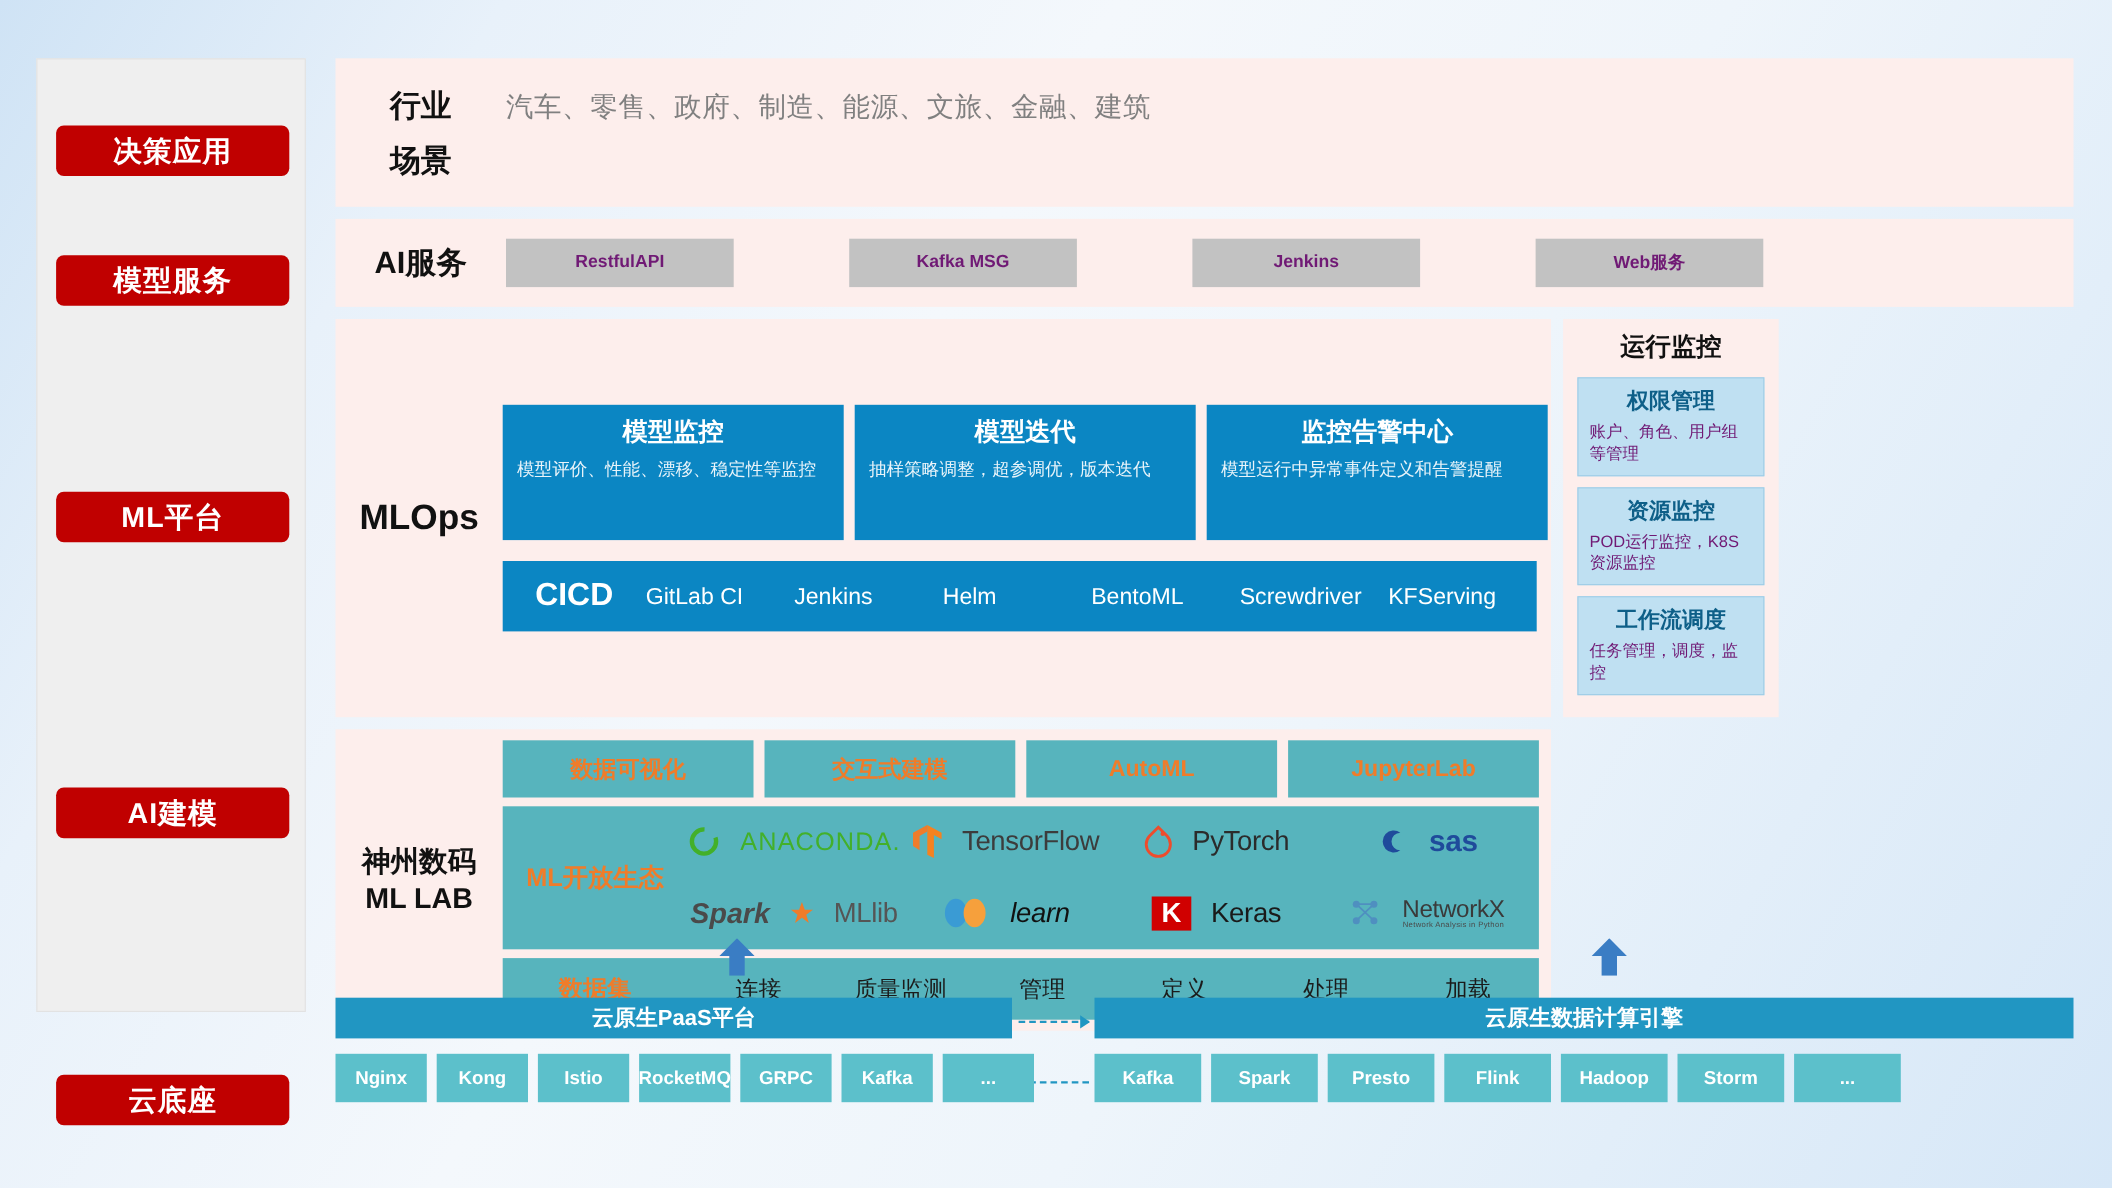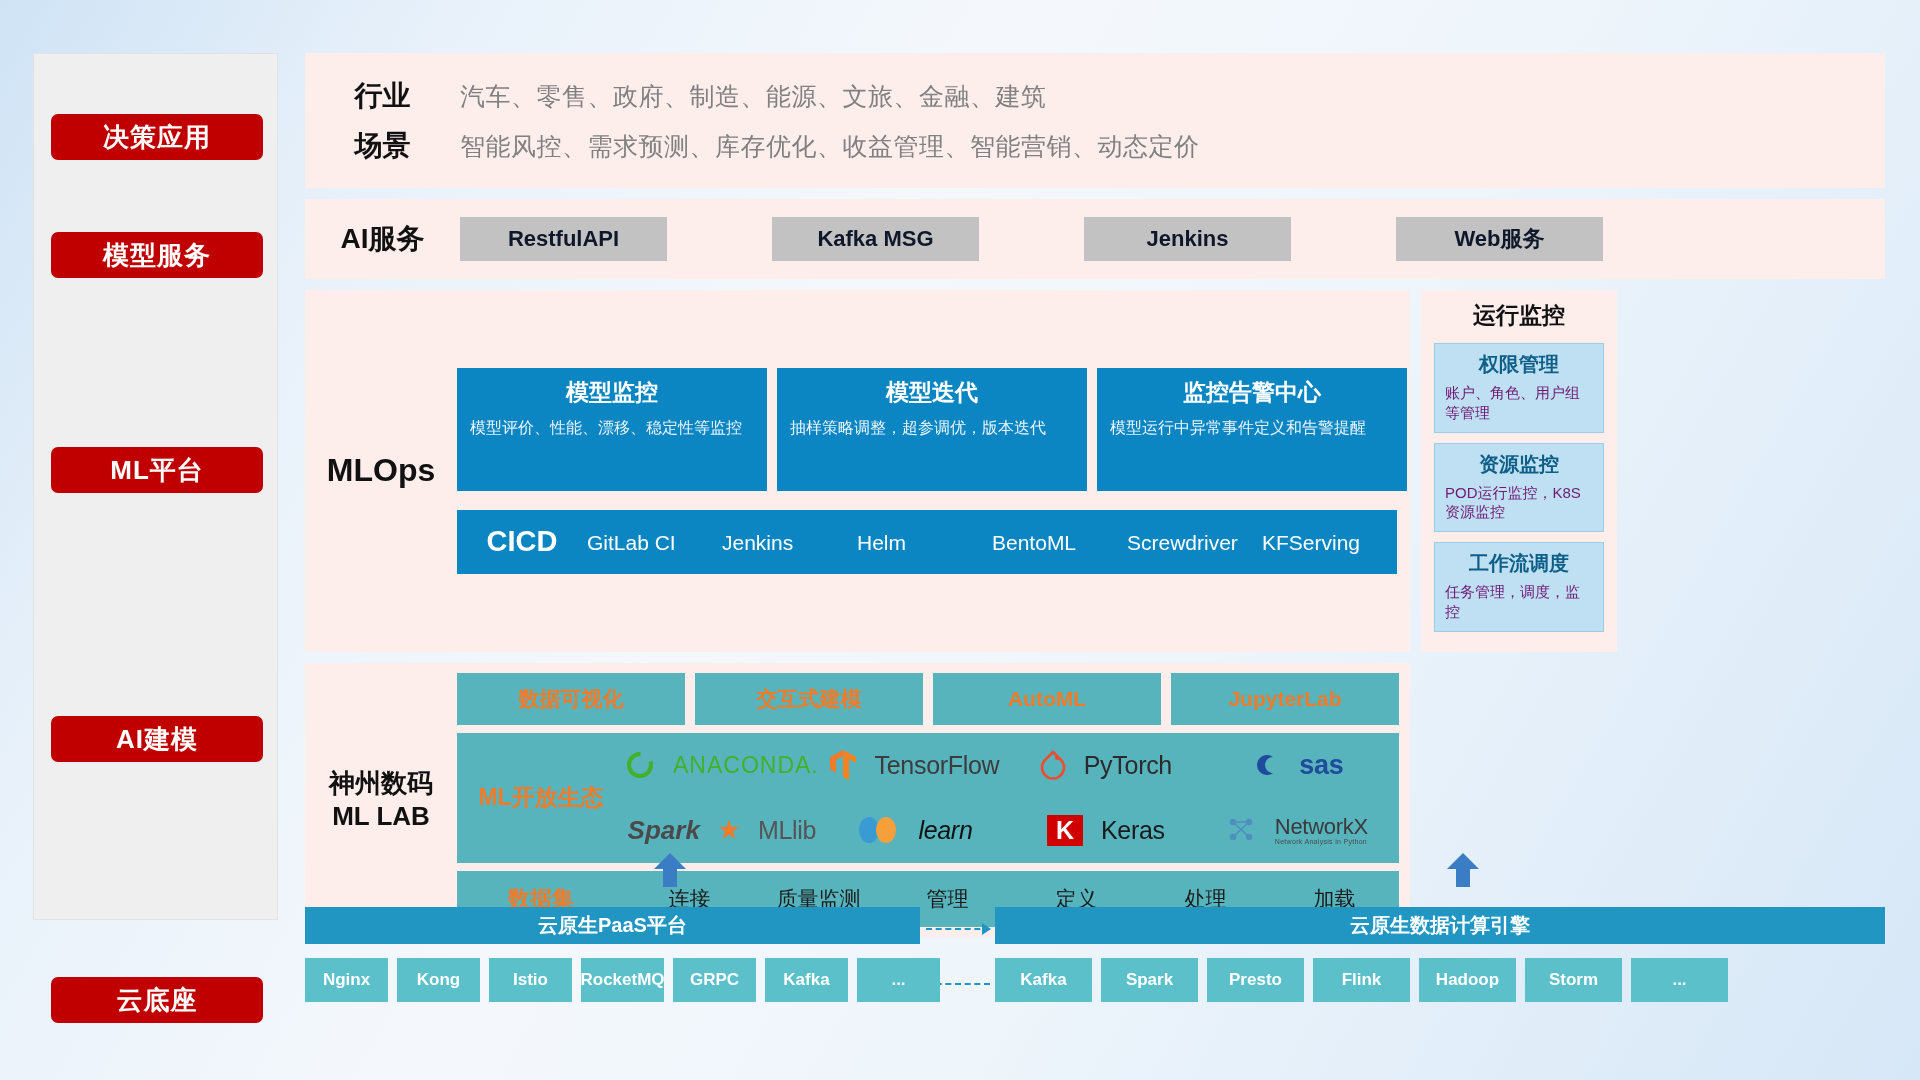--- a/index.html
+++ b/index.html
@@ -52,21 +52,21 @@
   }
   .kv-val { font-size: 25px; color: #808080; letter-spacing: 0.5px; }
 
   
   #band-ai { height: 80px; display: flex; align-items: center; }
   #band-ai .kv-key { width: 155px; }
   .svc-track { display: flex; gap: 105px; }
   .svc-chip {
     width: 207px; height: 44px; background: #c2c2c2;
     display: flex; align-items: center; justify-content: center;
-    color: #0f172a; font-weight: bold; font-size: 22px;
+    color: #701a75; font-weight: bold; font-size: 16px;
   }
 
   
   #band-mlops-wrap { display: flex; gap: 11px; margin-bottom: 11px; }
   #band-mlops {
     width: 1105px; background: #fdeeec;
     display: flex; align-items: center; padding: 11px 0;
   }
   #band-mlops .side-label {
     width: 152px; text-align: center;
@@ -139,21 +139,21 @@
     width: 168px; text-align: center; color: #ef7c2a;
     font-size: 23px; font-weight: bold;
   }
   .eco-logos {
     flex: 1; display: grid;
     grid-template-columns: repeat(4, 1fr);
     grid-template-rows: 1fr 1fr;
     align-items: center; justify-items: center;
     height: 100%; padding-right: 6px;
   }
-  .logo { display: flex; align-items: center; gap: 18px; }
+  .logo { display: flex; align-items: center; gap: 18px; text-align: center; }
   .logo-txt { font-size: 25px; letter-spacing: -0.3px; }
 
   .ds-row {
     width: 942px; height: 56px; background: #57b4bd;
     display: flex; align-items: center;
   }
   .ds-label {
     width: 168px; text-align: center; color: #ef7c2a;
     font-size: 22px; font-weight: bold;
   }
@@ -210,21 +210,20 @@
 
 <div id="main-stack">
 
   <div class="band" id="band-industry">
     <div class="kv-row">
       <div class="kv-key">行业</div>
       <div class="kv-val">汽车、零售、政府、制造、能源、文旅、金融、建筑</div>
     </div>
     <div class="kv-row">
       <div class="kv-key">场景</div>
-      <div class="kv-val">智能风控、需求预测、库存优化、收益管理、智能营销、动态定价</div>
     </div>
   </div>
 
   <div class="band" id="band-ai">
     <div class="kv-key">AI服务</div>
     <div class="svc-track">
       <div class="svc-chip">RestfulAPI</div>
       <div class="svc-chip">Kafka MSG</div>
       <div class="svc-chip">Jenkins</div>
       <div class="svc-chip">Web服务</div>

